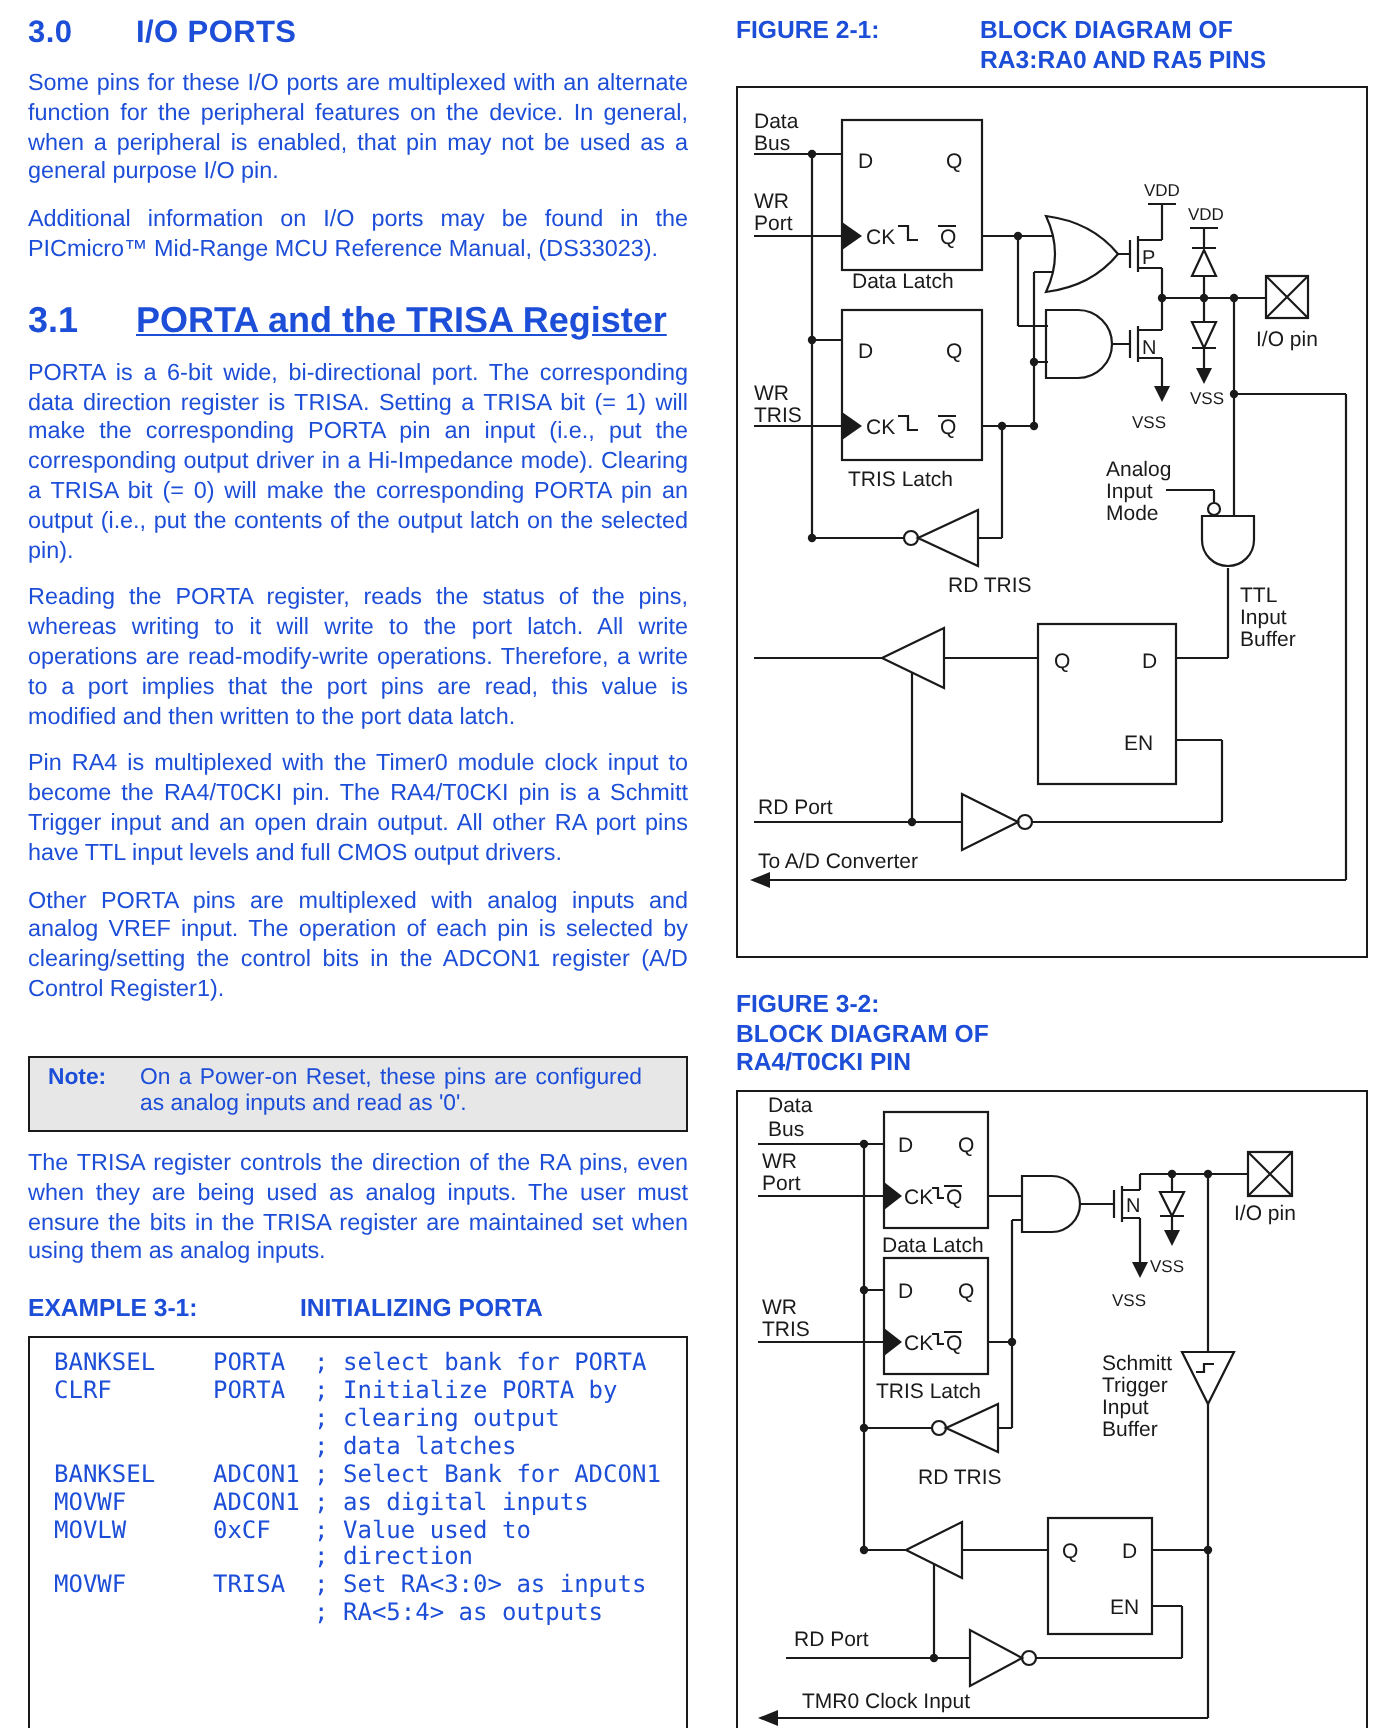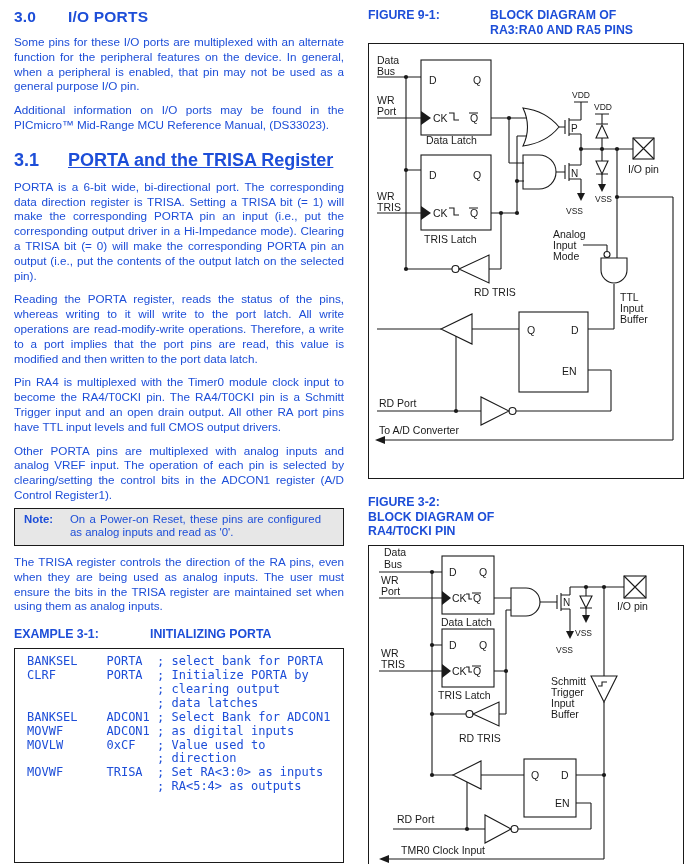--- a/index.html
+++ b/index.html
@@ -5,21 +5,21 @@
   html,body{margin:0;padding:0;background:#fff;}
   .page{position:relative;width:687px;height:864px;background:#fff;overflow:hidden;
         font-family:"Liberation Sans",sans-serif;color:#1d4ed8;}
   .col-left{position:absolute;left:14px;top:0;width:330px;}
   .col-right{position:absolute;left:368px;top:0;width:316px;}
   h1.sec{font-size:15.5px;font-weight:bold;margin:8px 0 0 0;letter-spacing:.2px;}
   h1.sec .hnum{display:inline-block;width:54px;}
   h2.sec{font-size:18px;font-weight:bold;margin:17px 0 0 0;text-decoration:underline;}
   h2.sec .hnum{display:inline-block;width:54px;}
   p.body{font-size:11.7px;line-height:14.8px;text-align:justify;margin:9px 0 0 0;}
-  .notebox{display:flex;margin:5px 0 0 0;border:1px solid #1a1a1a;background:#e7e7e7;
+  .notebox{display:flex;margin:25px 0 0 0;border:1px solid #1a1a1a;background:#e7e7e7;
            padding:4px 22px 5px 9px;}
   .notebox .nlabel{width:46px;font-weight:bold;font-size:11.4px;line-height:13.6px;flex:none;}
   .notebox .ntext{font-size:11.4px;line-height:13.6px;text-align:justify;}
   h3.example{font-size:12.3px;font-weight:bold;margin:13px 0 0 0;}
   h3.example .hnum{display:inline-block;width:136px;}
   .codebox{margin:7px 0 0 0;border:1px solid #1a1a1a;height:215px;
            padding:6px 0 4px 12px;box-sizing:border-box;}
   .code-line{font-family:"DejaVu Sans Mono",monospace;font-size:12px;line-height:13.9px;
              white-space:pre;}
   .fig-head{display:flex;font-size:12.3px;font-weight:bold;line-height:14.5px;}
@@ -71,21 +71,21 @@
       <div class="code-line">MOVLW      0xCF   ; Value used to</div>
       <div class="code-line">                  ; direction</div>
       <div class="code-line">MOVWF      TRISA  ; Set RA&lt;3:0&gt; as inputs</div>
       <div class="code-line">                  ; RA&lt;5:4&gt; as outputs</div>
     </div>
   </div>
 
   <div class="col-right">
 
     <div class="fig-head fh1">
-      <span class="flabel">FIGURE 9-1:</span>
+      <span class="flabel">FIGURE 2-1:</span>
       <span class="ftitle">
         <div>BLOCK DIAGRAM OF</div>
         <div>RA3:RA0 AND RA5 PINS</div>
       </span>
     </div>
 
     <div class="fig-box">
       <svg class="diagram" width="314" height="434" viewBox="0 0 314 434">
         <g>
           <path class="w" d="M8,33 H52 M37,33 V225 M37,126 H52 M8,74 H52 M8,169 H52

